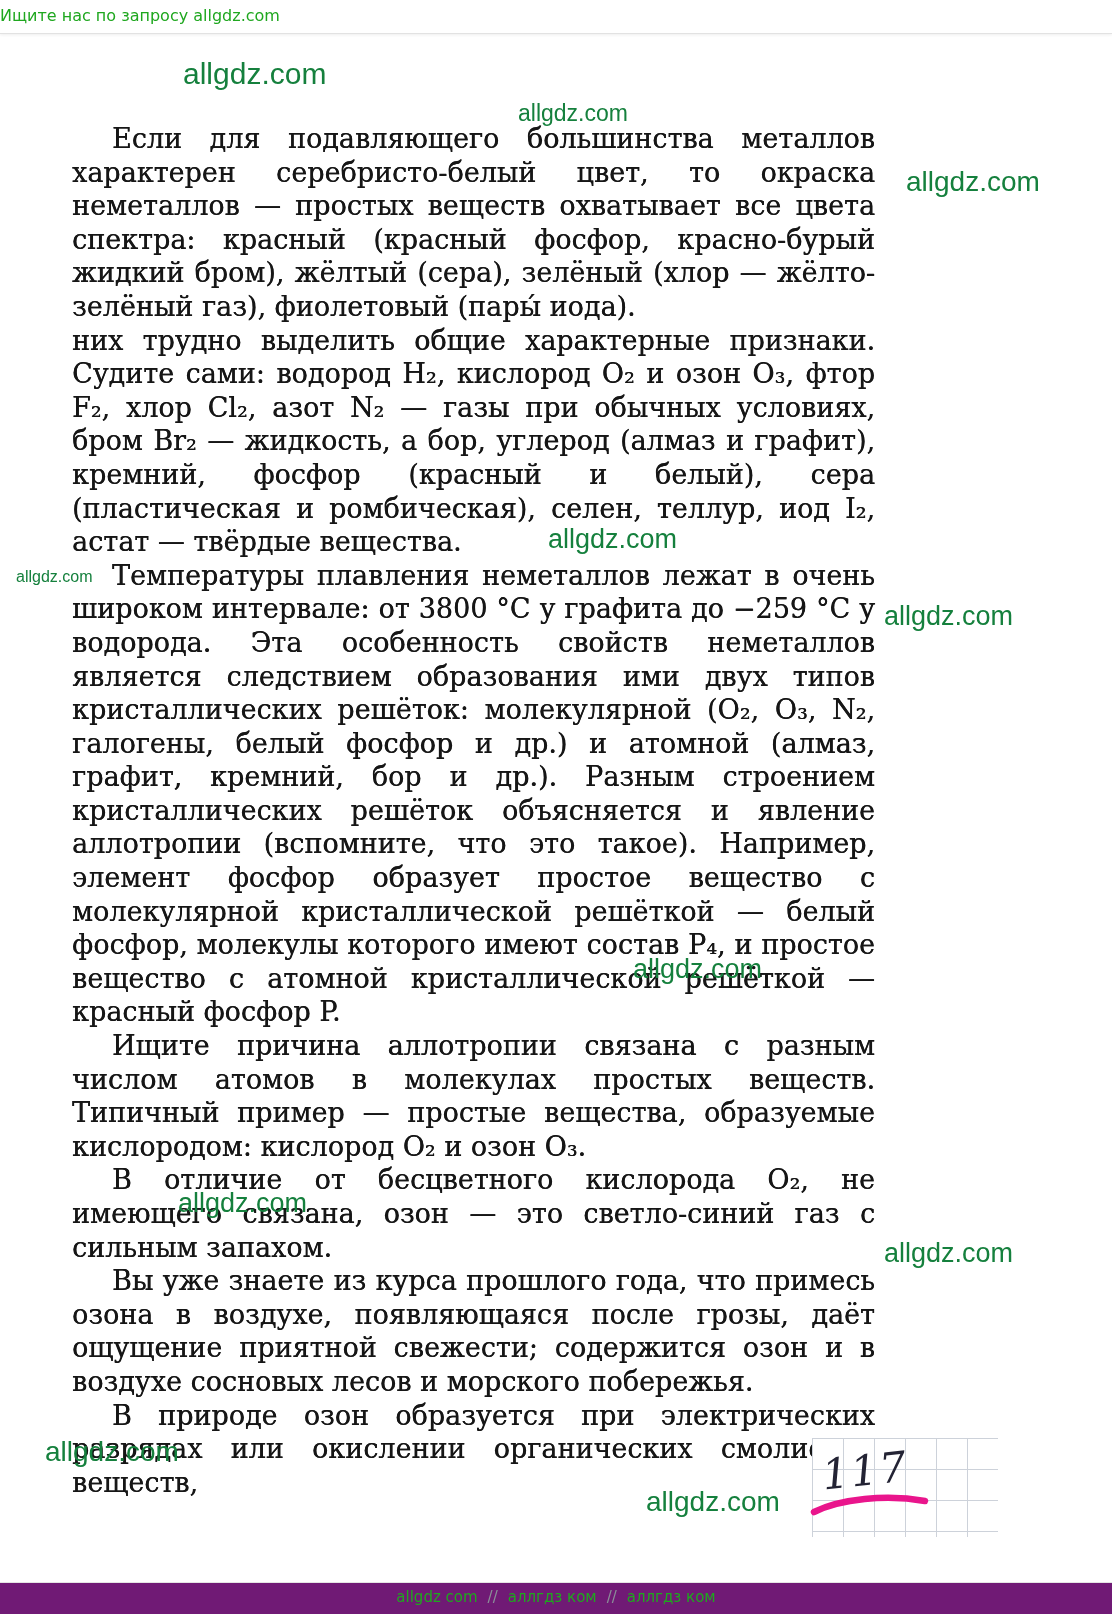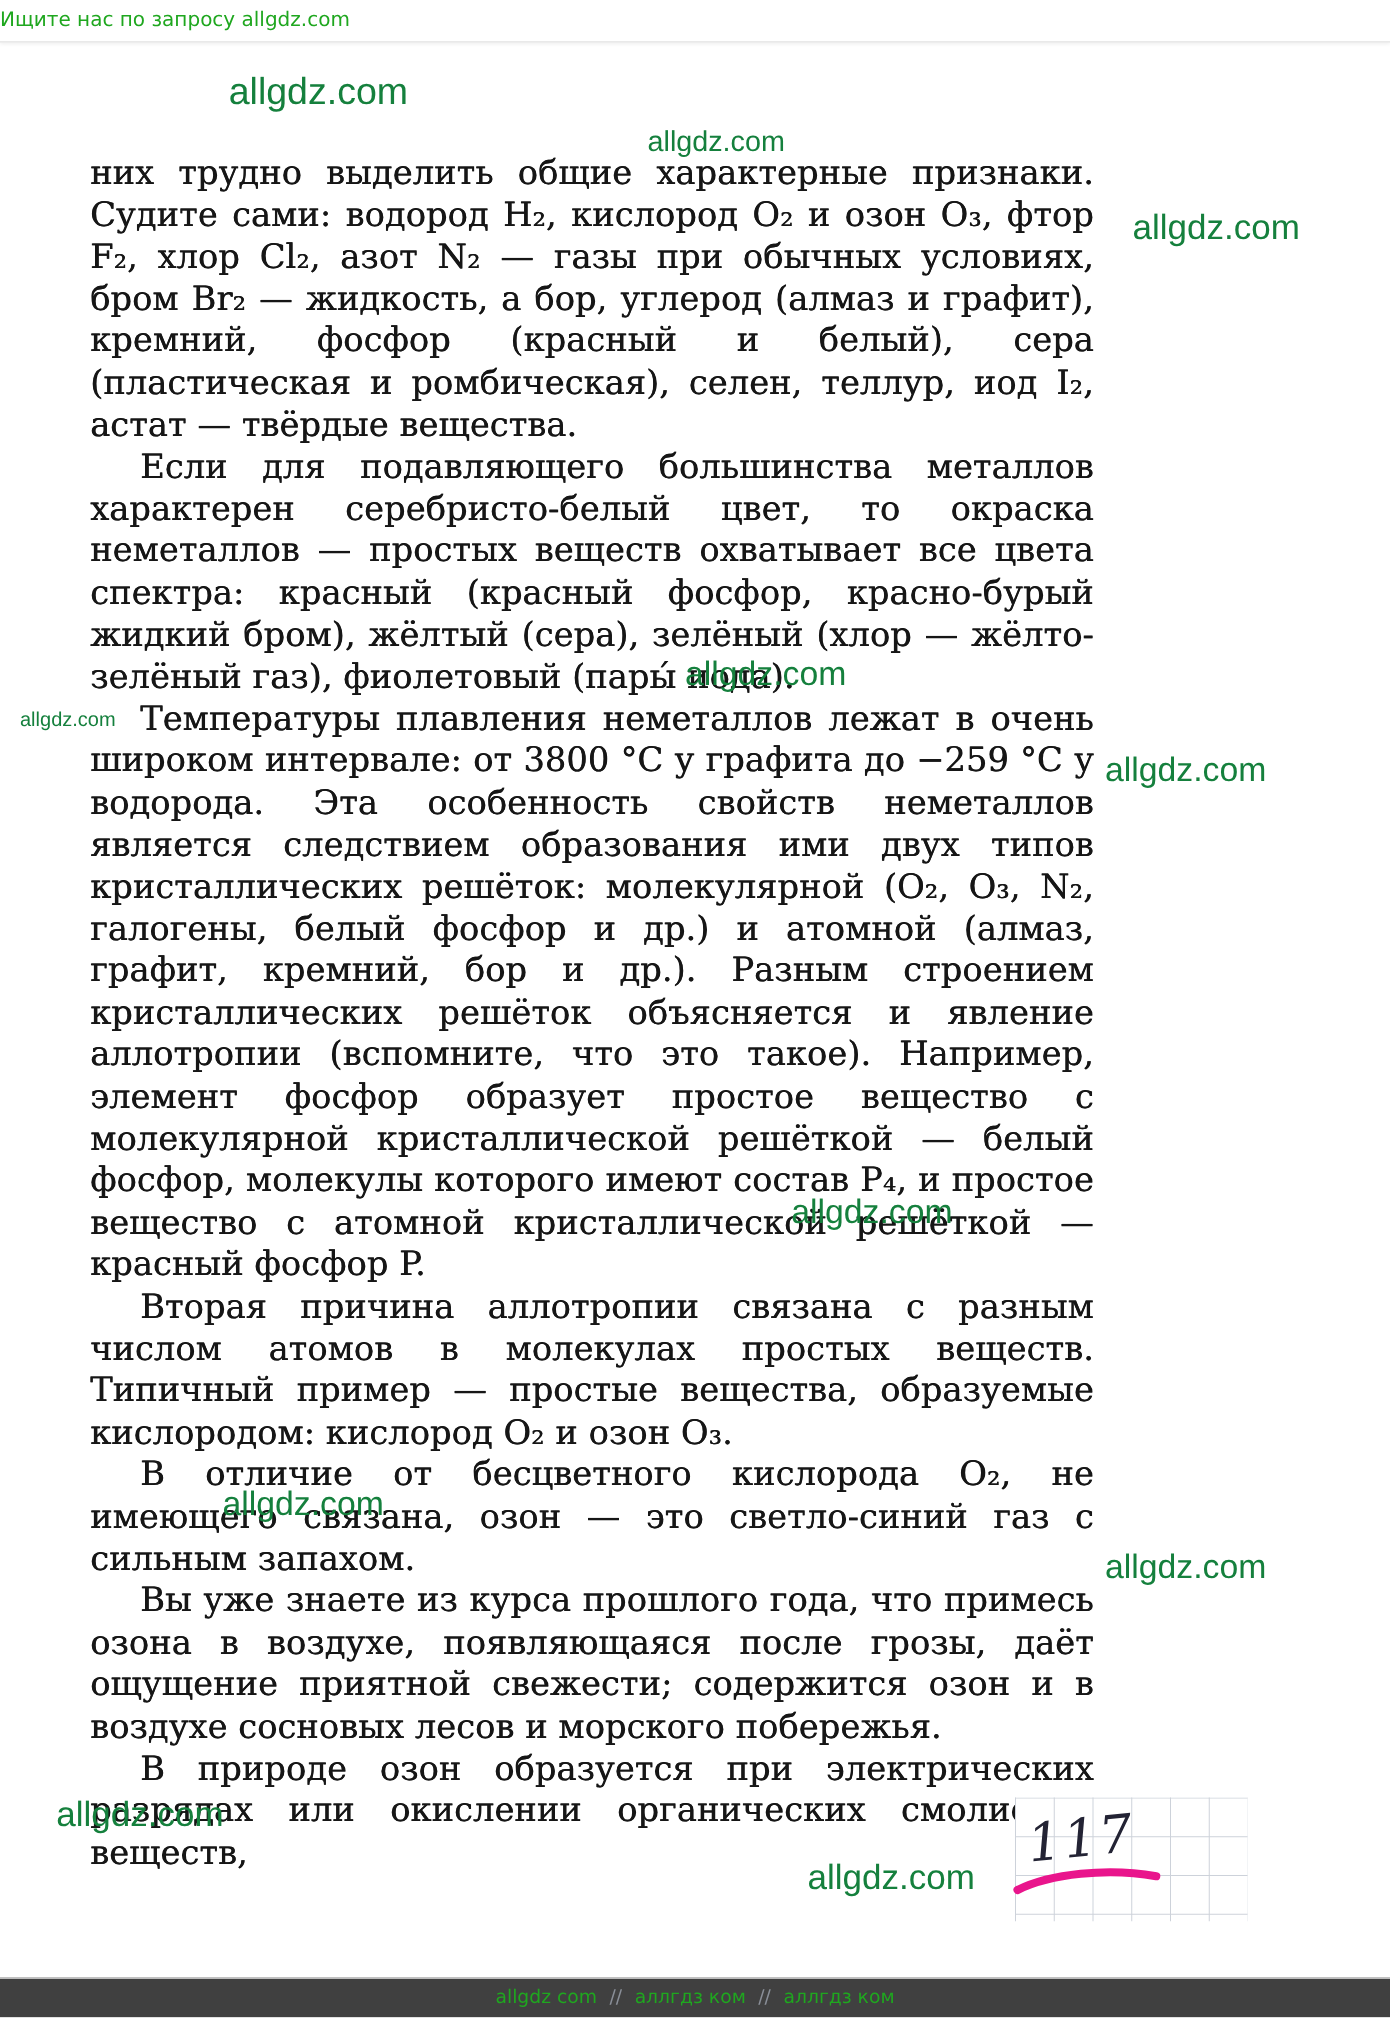--- a/index.html
+++ b/index.html
@@ -68,42 +68,42 @@
     font-style:italic;font-size:42px;letter-spacing:2px;
     color:#232334;
     transform:rotate(-6deg);
     z-index:4;
   }
   .swoosh{position:absolute;left:810px;top:1492px;z-index:3;}
   
   .footer{
     position:absolute;bottom:0;left:0;right:0;height:31px;
     border-top:1px solid #e4e4e4;
-    background:#404040;
+    background:#701a75;
     text-align:center;line-height:29px;
     font-family:"DejaVu Sans","Liberation Sans",sans-serif;
     font-size:15px;
     z-index:6;
   }
   .sep{color:#8a8f98;margin:0 10px;}
 </style>
 </head>
 <body>
 
 <div class="page">
 
   <div class="topbar">
     <span class="green-link">Ищите нас по запросу allgdz.com</span>
   </div>
 
   <div class="content">
+    <p class="para indent">Если для подавляющего большинства металлов характерен серебристо-белый цвет, то окраска неметаллов — простых веществ охватывает все цвета спектра: красный (красный фосфор, красно-бурый жидкий бром), жёлтый (сера), зелёный (хлор — жёлто-зелёный газ), фиолетовый (пары́ иода).</p>
     <p class="para">них трудно выделить общие характерные признаки. Судите сами: водород H₂, кислород O₂ и озон O₃, фтор F₂, хлор Cl₂, азот N₂ — газы при обычных условиях, бром Br₂ — жидкость, а бор, углерод (алмаз и графит), кремний, фосфор (красный и белый), сера (пластическая и ромбическая), селен, теллур, иод I₂, астат — твёрдые вещества.</p>
-    <p class="para indent">Если для подавляющего большинства металлов характерен серебристо-белый цвет, то окраска неметаллов — простых веществ охватывает все цвета спектра: красный (красный фосфор, красно-бурый жидкий бром), жёлтый (сера), зелёный (хлор — жёлто-зелёный газ), фиолетовый (пары́ иода).</p>
     <p class="para indent"><span>Температуры плавления неметаллов лежат в очень широком интервале: от 3800 °C у графита до −259 °C у водорода. Эта особенность свойств неметаллов является следствием образования ими двух типов кристаллических решёток: молекулярной (O₂, O₃, N₂, галогены, белый фосфор и др.) и атомной (алмаз, графит, кремний, бор и др.). Разным строением кристаллических решёток объясняется и явление аллотропии (</span><span class="em">вспомните, что это такое</span><span>). Например, элемент фосфор образует простое вещество с молекулярной кристаллической решёткой — белый фосфор, молекулы которого имеют состав P₄, и простое вещество с атомной кристаллической решёткой — красный фосфор P.</span></p>
-    <p class="para indent">Вторая причина аллотропии связана с разным числом атомов в молекулах простых веществ. Типичный пример — простые вещества, образуемые кислородом: кислород O₂ и озон O₃.</p>
+    <p class="para indent">Ищите причина аллотропии связана с разным числом атомов в молекулах простых веществ. Типичный пример — простые вещества, образуемые кислородом: кислород O₂ и озон O₃.</p>
     <p class="para indent">В отличие от бесцветного кислорода O₂, не имеющего связана, озон — это светло-синий газ с сильным запахом.</p>
     <p class="para indent">Вы уже знаете из курса прошлого года, что примесь озона в воздухе, появляющаяся после грозы, даёт ощущение приятной свежести; содержится озон и в воздухе сосновых лесов и морского побережья.</p>
     <p class="para indent">В природе озон образуется при электрических разрядах или окислении органических смолистых веществ,</p>
   </div>
 
   <div class="wm wm1">allgdz.com</div>
   <div class="wm wm2">allgdz.com</div>
   <div class="wm wm3">allgdz.com</div>
   <div class="wm wm4">allgdz.com</div>
   <div class="wm wm5">allgdz.com</div>

